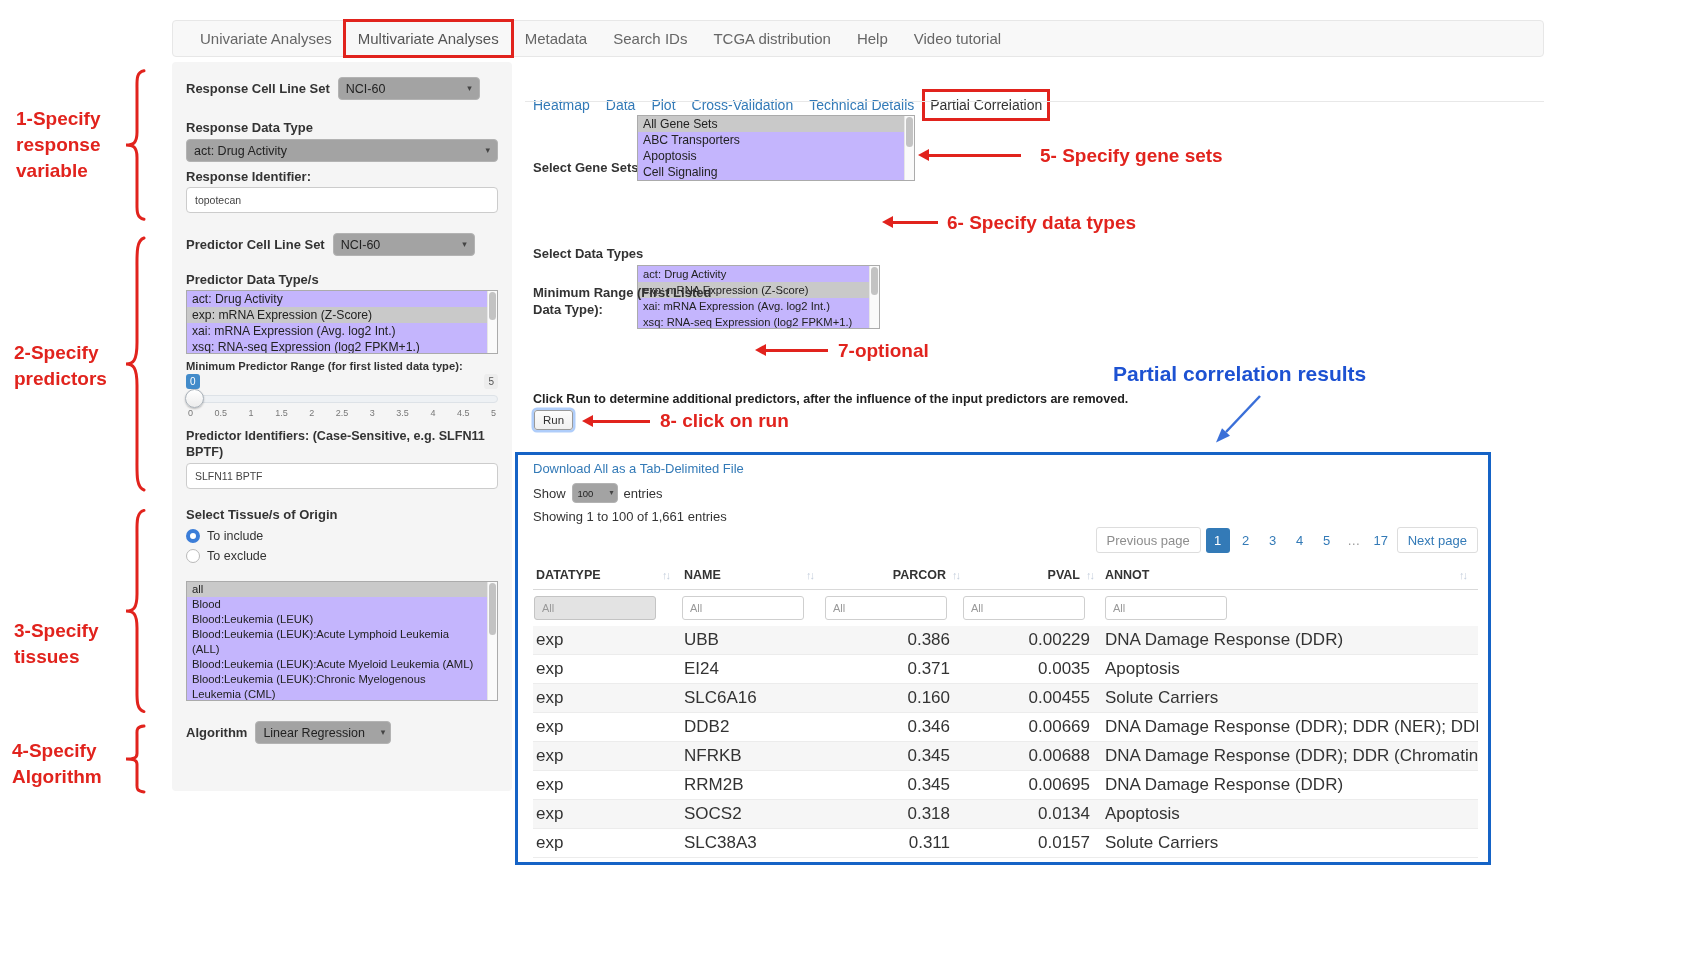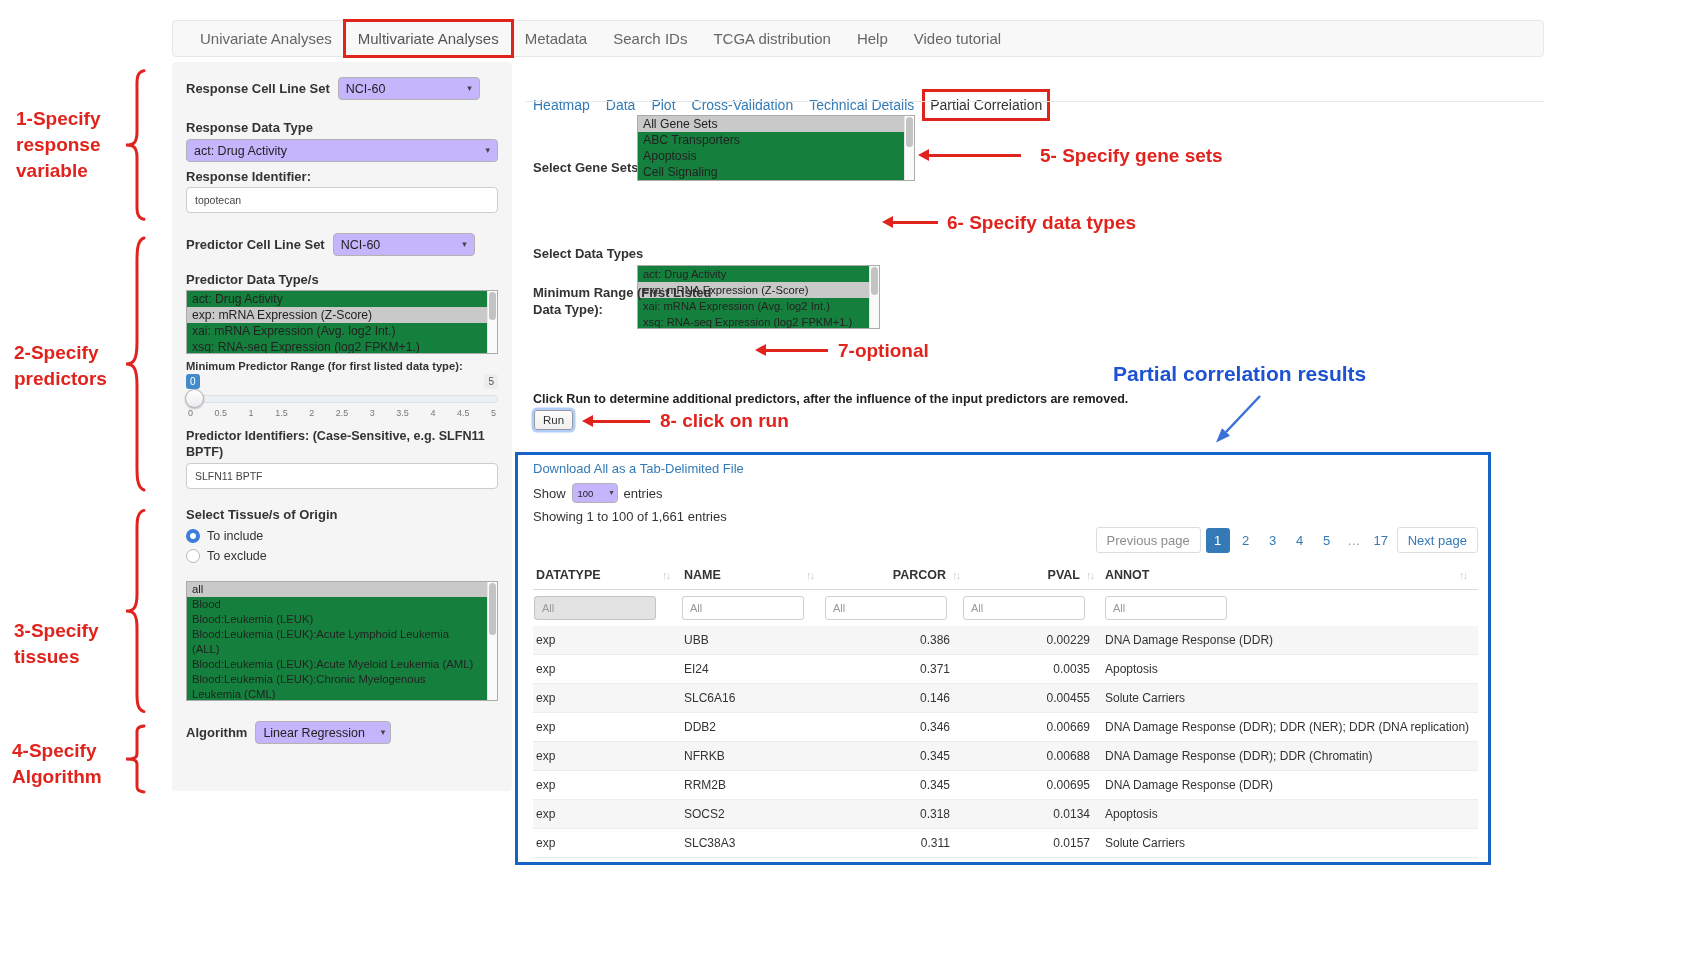--- a/index.html
+++ b/index.html
@@ -18,24 +18,24 @@
 
   
   .navbar{position:absolute;left:172px;top:20px;width:1372px;height:37px;background:#f8f8f8;border:1px solid #e7e7e7;border-radius:4px;display:flex;padding-left:14px;}
   .nav-item{display:flex;align-items:center;padding:0 13px;font-size:15px;color:#666;cursor:pointer;white-space:nowrap;}
   .nav-item.red-boxed{outline:3px solid var(--annotation-red,#e1231d);outline-offset:-1px;color:#555;}
 
   
   .sidebar{position:absolute;left:172px;top:62px;width:340px;height:729px;background:#f5f5f5;border-radius:4px;padding:15px 14px;}
   .field-label{font-weight:bold;font-size:13px;color:#333;}
   .inline-row{display:flex;align-items:center;gap:8px;}
-  .select{display:inline-flex;align-items:center;justify-content:space-between;gap:16px;background:#c4b5fd;border:1px solid #b3b3b3;border-radius:4px;padding:2px 7px;font-size:12.5px;color:#222;height:23px;cursor:pointer;white-space:nowrap;}
+  .select{display:inline-flex;align-items:center;justify-content:space-between;gap:16px;background:#a3a3a3;border:1px solid #b3b3b3;border-radius:4px;padding:2px 7px;font-size:12.5px;color:#222;height:23px;cursor:pointer;white-space:nowrap;}
   .caret{font-size:9px;color:#444;line-height:1;}
   .ti{display:block;width:100%;height:26px;border:1px solid #ccc;border-radius:4px;background:#fff;padding:0 8px;font-size:10.5px;color:#444;font-family:inherit;}
-  .listbox{position:relative;background:#15803d;border:1px solid #ababab;overflow:hidden;}
+  .listbox{position:relative;background:#c4b5fd;border:1px solid #ababab;overflow:hidden;}
   .lb-opt{padding:0 5px;line-height:16px;font-size:12.2px;white-space:nowrap;color:#222;}
   .lb-opt.dense{font-size:11.2px;}
   .lb-opt.sel{background:var(--selected-option-bg,#c9c9c9);}
   .lb-opt.wrap{white-space:pre-line;line-height:15px;font-size:11.3px;}
   .sb{position:absolute;top:0;right:0;bottom:0;width:10px;background:#fafafa;border-left:1px solid #e6e6e6;}
   .sb-thumb{position:absolute;top:1px;left:1px;width:7px;border-radius:4px;background:#c3c3c3;}
   .radio-row{display:flex;align-items:center;gap:7px;font-size:12.5px;color:#333;cursor:pointer;}
   .radio{width:14px;height:14px;border-radius:50%;background:#fff;border:1px solid #b9b9b9;display:inline-block;flex:none;}
   .radio.checked{border:4.5px solid #3b7dd8;}
 
@@ -85,21 +85,21 @@
   .dt-grid{display:grid;grid-template-columns:148px 144px 138px 134px 1fr;align-items:center;}
   .dt-head{height:30px;border-bottom:1px solid #d9d9d9;}
   .th{display:flex;align-items:center;font-weight:bold;font-size:12.5px;color:#333;cursor:pointer;}
   .th.between{justify-content:space-between;padding-right:12px;}
   .th.end{justify-content:flex-end;padding-right:4px;}
   .sort{color:#c5cfdd;font-size:11px;letter-spacing:-2px;margin-left:6px;font-weight:normal;}
   .dt-filter{height:36px;}
   .filter-input{width:122px;height:24px;border:1px solid #cfcfcf;border-radius:3px;background:#fff;padding:0 7px;font-size:11px;color:#666;font-family:inherit;}
   .filter-input.gray{background:#e3e3e3;border-color:#c4c4c4;}
   .filter-input::placeholder{color:#999;}
-  .dt-row{height:29px;border-bottom:1px solid #ececec;font-size:12px;color:#333;}
+  .dt-row{height:29px;border-bottom:1px solid #ececec;font-size:17px;color:#333;}
   .dt-row.odd{background:#f6f6f6;}
   .c0{padding-left:3px;} .c1{padding-left:3px;}
   .c2{text-align:right;padding-right:13px;} .c3{text-align:right;padding-right:7px;}
   .c4{padding-left:8px;white-space:nowrap;overflow:hidden;}
   .pl3{padding-left:3px;} .pl8{padding-left:8px;} .pl1{padding-left:1px;}
 </style>
 </head>
 <body>
 
 <div id="root">
@@ -369,21 +369,21 @@
     <div class="dt-grid dt-row">
       <div class="c0">exp</div>
       <div class="c1">EI24</div>
       <div class="c2">0.371</div>
       <div class="c3">0.0035</div>
       <div class="c4">Apoptosis</div>
     </div>
     <div class="dt-grid dt-row odd">
       <div class="c0">exp</div>
       <div class="c1">SLC6A16</div>
-      <div class="c2">0.146</div>
+      <div class="c2">0.160</div>
       <div class="c3">0.00455</div>
       <div class="c4">Solute Carriers</div>
     </div>
     <div class="dt-grid dt-row">
       <div class="c0">exp</div>
       <div class="c1">DDB2</div>
       <div class="c2">0.346</div>
       <div class="c3">0.00669</div>
       <div class="c4">DNA Damage Response (DDR); DDR (NER); DDR (DNA replication)</div>
     </div>

